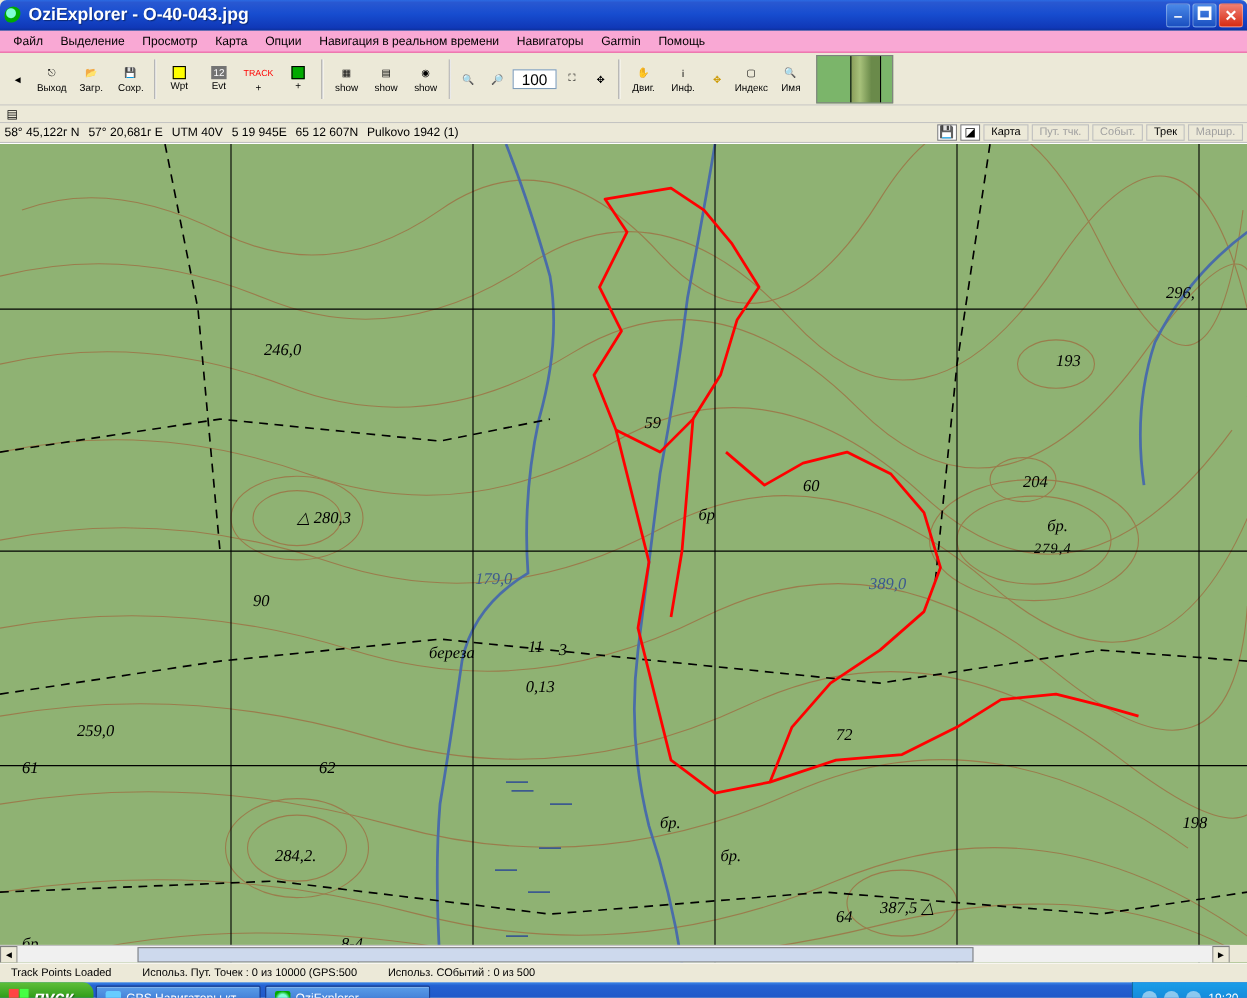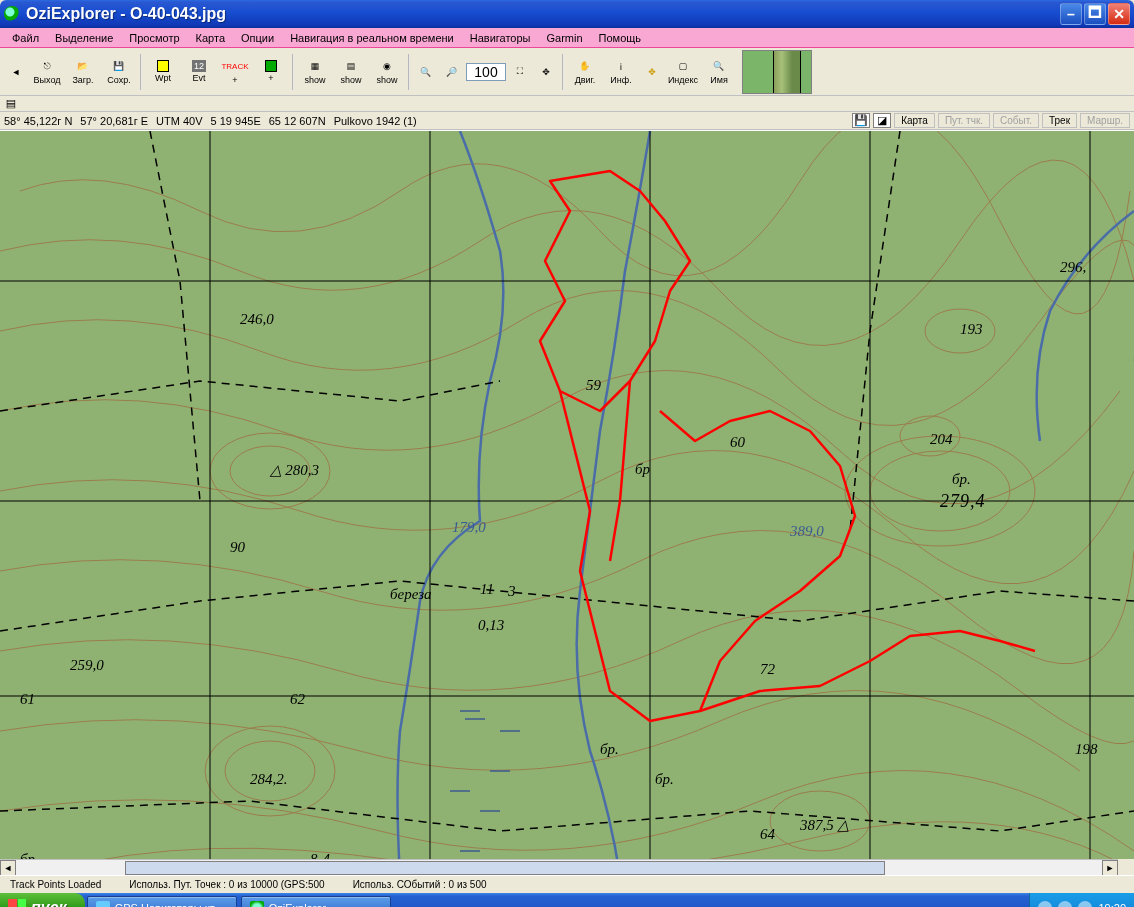--- a/index.html
+++ b/index.html
@@ -51,21 +51,21 @@
   .startbtn .winlogo { width:18px; height:18px; display:grid; grid-template-columns:1fr 1fr; grid-template-rows:1fr 1fr; gap:1px; }
   .startbtn .winlogo span:nth-child(1){background:#f44;} .startbtn .winlogo span:nth-child(2){background:#4f4;} .startbtn .winlogo span:nth-child(3){background:#44f;} .startbtn .winlogo span:nth-child(4){background:#ff4;}
   .taskbtn { height: 24px; margin: 0 2px; padding: 2px 8px; background: linear-gradient(to bottom,#5a9de8,#2d65c9); border: 1px solid #1a3f8f; border-radius: 2px; display:flex; align-items:center; gap:5px; font-size:11px; min-width: 150px; color: #fff; box-shadow: inset 0 1px 0 rgba(255,255,255,.3); }
   .taskbtn .ticon { width:14px; height:14px; background:#fffa; border-radius:2px; }
   .tray { margin-left:auto; height:30px; background: linear-gradient(to bottom,#1a9de8 0%,#0f7acf 100%); display:flex; align-items:center; padding: 0 8px; gap:6px; border-left: 1px solid rgba(0,0,0,.3); }
   .tray .ticon { width:14px; height:14px; background: rgba(255,255,255,.5); border-radius: 50%; }
   .tray .clock { font-size: 11px; color: #fff; }
   
   .maplabel { position: absolute; font-family: Georgia, serif; font-style: italic; color: #000; font-size: 15px; pointer-events: none; }
   .maplabel.blue { color: #3c5a8f; font-style: italic; }
-  .maplabel.big { font-size: 18px; letter-spacing: 1px; }
+  .maplabel.big { font-size: 13px; letter-spacing: 1px; }
 </style>
 </head>
 <body>
 
 <div class="titlebar">
   <span class="app-icon"></span>
   <span class="title">OziExplorer - O-40-043.jpg</span>
   <div class="winbtn min">–</div>
   <div class="winbtn max">🗖</div>
   <div class="winbtn close">✕</div>
@@ -259,21 +259,21 @@
         <line x1="480" y1="680" x2="500" y2="680"></line>
       <line x1="460" y1="720" x2="480" y2="720"></line>
         <line x1="500" y1="745" x2="520" y2="745"></line>
     </g>
   </svg>
 
   <div id="maplabels">
       <span class="maplabel " style="left: 240px; top: 180px;">246,0</span>
       <span class="maplabel " style="left: 270px; top: 330px;">△ 280,3</span>
       <span class="maplabel " style="left: 230px; top: 408px;">90</span>
-      <span class="maplabel blue" style="left: 452px; top: 388px;">179,0</span>
+      <span class="maplabel blue" style="left: 432px; top: 388px;">179,0</span>
       <span class="maplabel " style="left: 390px; top: 455px;">береза</span>
       <span class="maplabel " style="left: 480px; top: 450px;">11</span>
       <span class="maplabel " style="left: 478px; top: 465px; margin-top: 21px;">0,13</span>
       <span class="maplabel " style="left: 508px; top: 452px;">3</span>
       <span class="maplabel " style="left: 70px; top: 526px;">259,0</span>
       <span class="maplabel " style="left: 20px; top: 560px;">61</span>
       <span class="maplabel " style="left: 290px; top: 560px;">62</span>
       <span class="maplabel " style="left: 250px; top: 640px;">284,2.</span>
       <span class="maplabel " style="left: 310px; top: 720px;">8-4</span>
       <span class="maplabel " style="left: 290px; top: 726px;">Д ——</span>

